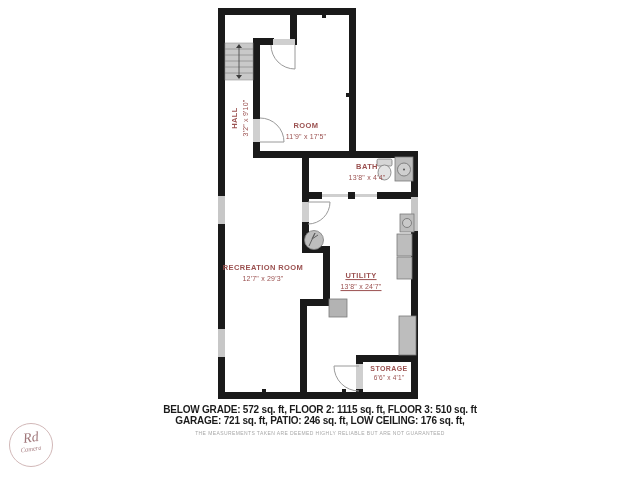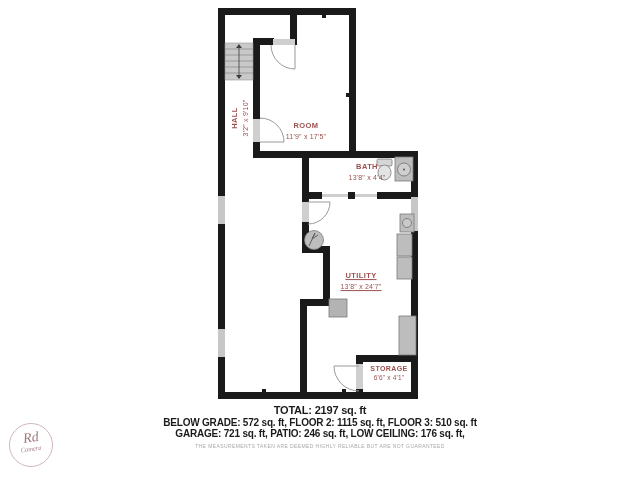--- a/index.html
+++ b/index.html
@@ -145,33 +145,36 @@
   <div class="room-label rot" style="left:240px;top:118px;">
     <span class="room-name">HALL</span>
     <span class="room-dims">3'2" x 9'10"</span>
   </div>
 
   <div class="room-label" style="left:355px;top:172px;margin-left:12px;">
     <span class="room-name">BATH</span>
     <span class="room-dims">13'8" x 4'4"</span>
   </div>
 
+  <div class="room-label" style="left:263px;top:273px;">
+    <span class="room-name">RECREATION ROOM</span>
+    <span class="room-dims">12'7" x 29'3"</span>
+  </div>
 
   <div class="room-label" style="left:361px;top:281px;text-decoration:underline;">
     <span class="room-name">UTILITY</span>
     <span class="room-dims">13'8" x 24'7"</span>
   </div>
 
   <div class="room-label small" style="left:389px;top:373px;">
     <span class="room-name">STORAGE</span>
     <span class="room-dims">6'6" x 4'1"</span>
   </div>
 
   <div class="summary">
-    <div class="total">TOTAL: 2197 sq. ft</div>
     <div class="line">BELOW GRADE: 572 sq. ft, FLOOR 2: 1115 sq. ft, FLOOR 3: 510 sq. ft</div>
     <div class="line">GARAGE: 721 sq. ft, PATIO: 246 sq. ft, LOW CEILING: 176 sq. ft,</div>
     <div class="disclaimer">THE MEASUREMENTS TAKEN ARE DEEMED HIGHLY RELIABLE BUT ARE NOT GUARANTEED</div>
   </div>
 
   <div class="logo">
     <div class="logo-mono">Rd</div>
     <div class="logo-word">Camera</div>
   </div>
 

